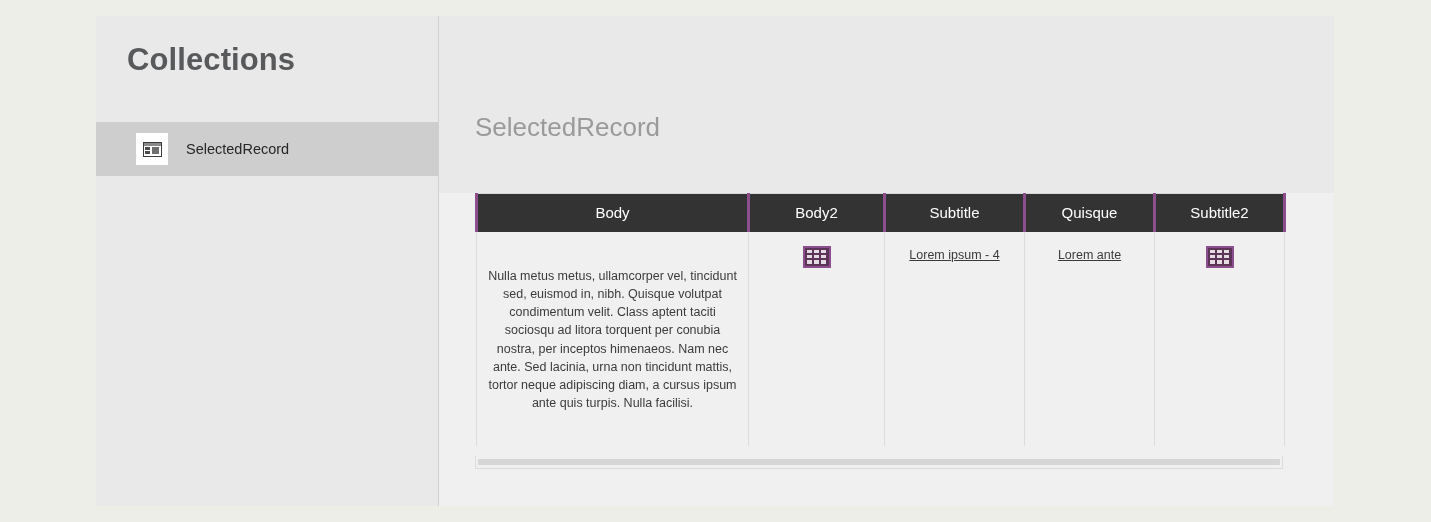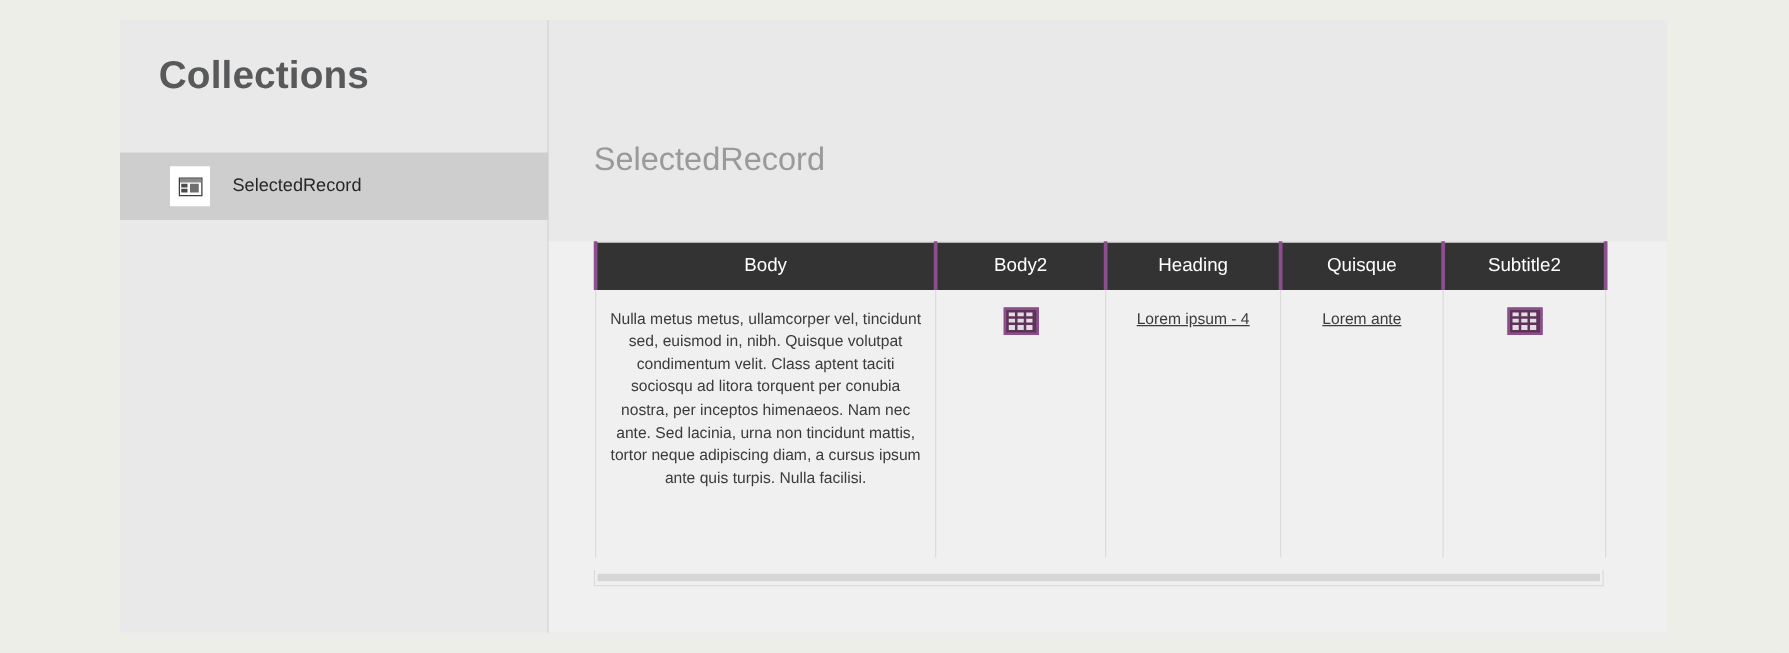--- a/index.html
+++ b/index.html
@@ -126,20 +126,21 @@
     padding: 14px 10px 10px 10px;
     background: #f0f0f0;
     border-left: 1px solid #dcdcdc;
     border-right: 1px solid #dcdcdc;
     box-sizing: border-box;
     height: 214px;
   }
   .cell-body-text {
     line-height: 1.46;
     display: block;
+    margin-top: 21px;
   }
   .cell-plain {
     display: block;
     padding-top: 2px;
     white-space: nowrap;
     text-decoration: underline;
   }
 
   
   .grid-glyph {
@@ -251,21 +252,21 @@
     <div class="sheet"></div>
 
     <div class="main-title">SelectedRecord</div>
 
     <div class="table-wrap">
       <table class="data-table">
         <thead>
           <tr>
             <th style="width:272px">Body</th>
             <th style="width:136px">Body2</th>
-            <th style="width:140px">Heading</th>
+            <th style="width:140px">Subtitle</th>
             <th style="width:130px">Quisque</th>
             <th style="width:130px">Subtitle2</th>
           </tr>
         </thead>
         <tbody>
           <tr>
             <td>
               <span class="cell-body-text">Nulla metus metus, ullamcorper vel, tincidunt sed, euismod in, nibh. Quisque volutpat condimentum velit. Class aptent taciti sociosqu ad litora torquent per conubia nostra, per inceptos himenaeos. Nam nec ante. Sed lacinia, urna non tincidunt mattis, tortor neque adipiscing diam, a cursus ipsum ante quis turpis. Nulla facilisi.</span>
             </td>
             <td>

